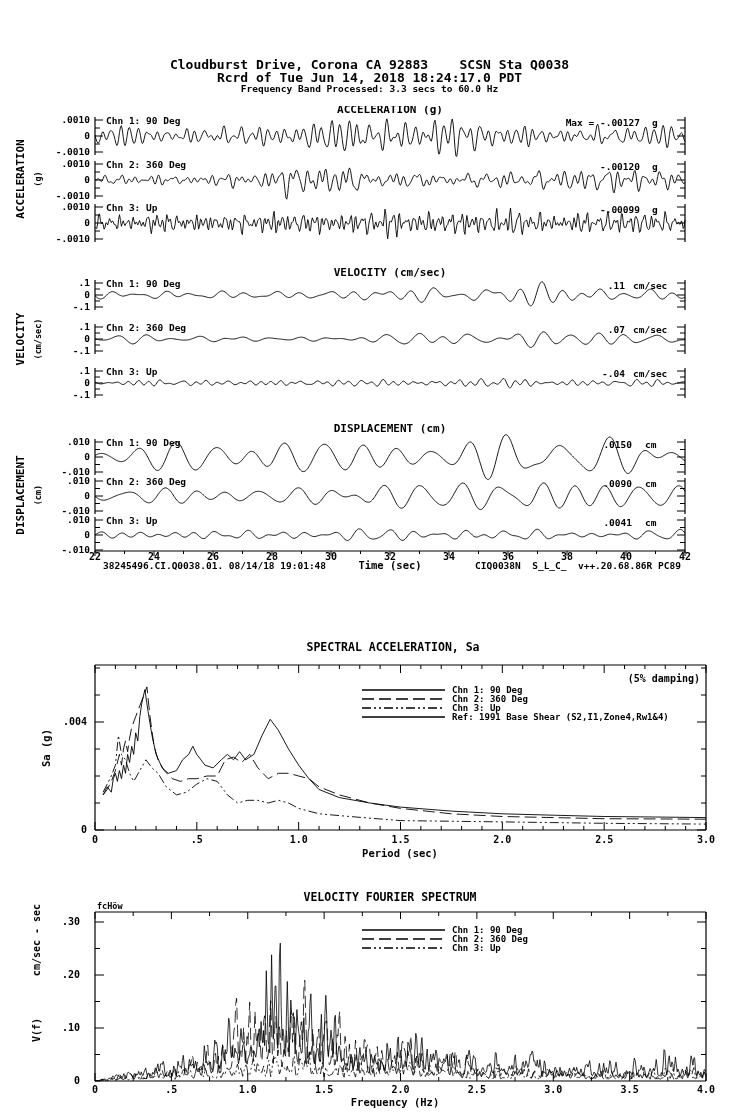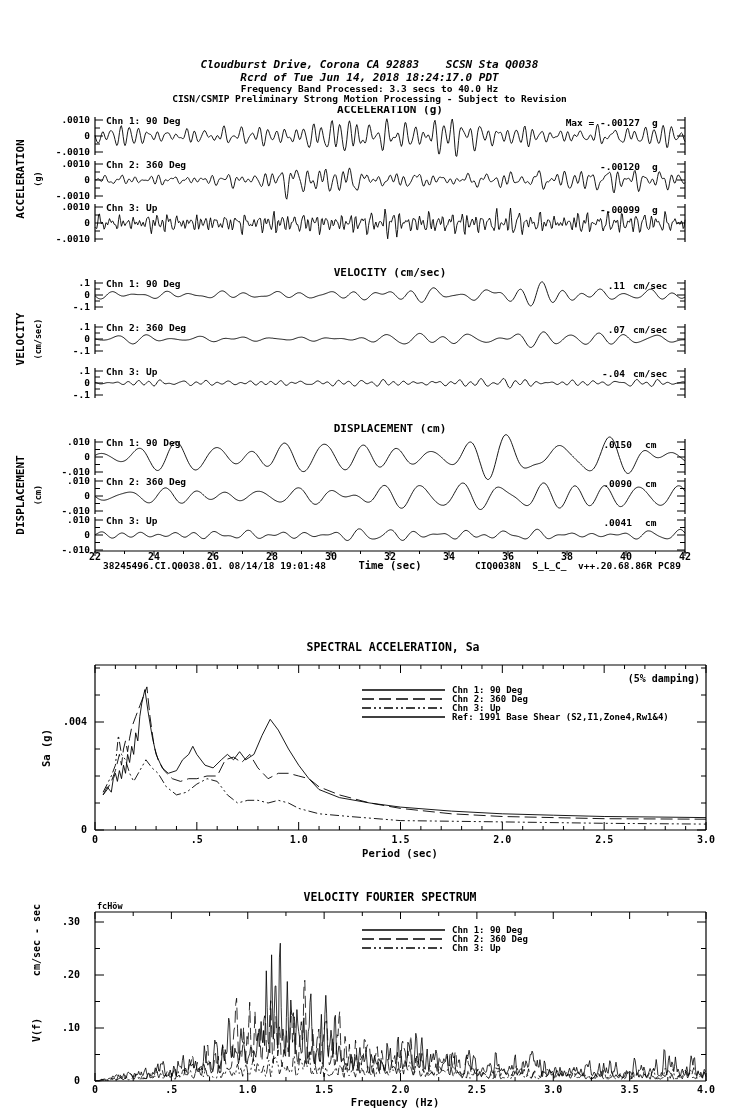--- a/index.html
+++ b/index.html
@@ -1,35 +1,34 @@
 <!DOCTYPE html>
 <html><head>
 <meta charset="utf-8">
 <style>
   html,body{margin:0;padding:0;background:#fff;}
   #page{position:relative;width:739px;height:1115px;background:#ffffff;overflow:hidden;
         font-family:"DejaVu Sans Mono",monospace;color:#000;}
   .header{position:absolute;top:58px;left:0;width:739px;text-align:center;font-weight:bold;}
-  .h-lg{font-size:11px;line-height:13px;letter-spacing:0px;font-style:italic;}
+  .h-lg{font-size:13px;line-height:13px;letter-spacing:0px;}
   .h-sm{font-size:9.5px;line-height:10px;}
   svg{position:absolute;left:0;}
   svg text{font-family:"DejaVu Sans Mono",monospace;fill:#000;}
   #ts{top:106px;}
   #sa{top:630px;}
   #fs{top:885px;}
 </style>
 </head>
 <body>
 
 <div id="page">
   <div class="header">
     <div class="h-lg">Cloudburst Drive, Corona CA 92883&nbsp;&nbsp;&nbsp;&nbsp;SCSN Sta Q0038</div>
     <div class="h-lg">Rcrd of Tue Jun 14, 2018 18:24:17.0 PDT</div>
-    <div class="h-sm">Frequency Band Processed: 3.3 secs to 40.0 Hz</div>
-    <div class="h-sm">CISN/CSMIP Preliminary Strong Motion Processing - Subject to Revision</div>
+    <div class="h-sm">Frequency Band Processed: 3.3 secs to 60.0 Hz</div>
   </div>
   <svg id="ts" width="739" height="478">
       <text x="390" y="7" font-size="11" text-anchor="middle" font-weight="bold">ACCELERATION (g)</text>
       <text x="24" y="73" font-size="11" text-anchor="middle" font-weight="bold" transform="rotate(-90 24 73)">ACCELERATION</text>
       <text x="41" y="73" font-size="8.5" text-anchor="middle" font-weight="bold" transform="rotate(-90 41 73)">(g)</text>
       <line x1="95" y1="11" x2="95" y2="49" stroke="#000" stroke-width="1.2"></line>
       <line x1="95" y1="14" x2="103" y2="14" stroke="#000" stroke-width="1"></line>
       <line x1="95" y1="30" x2="103" y2="30" stroke="#000" stroke-width="1"></line>
       <line x1="95" y1="46" x2="103" y2="46" stroke="#000" stroke-width="1"></line>
       <line x1="95" y1="22" x2="100" y2="22" stroke="#000" stroke-width="1"></line>

